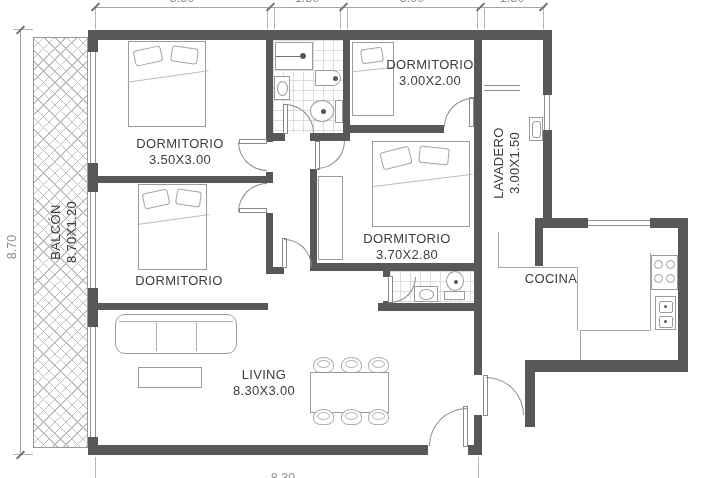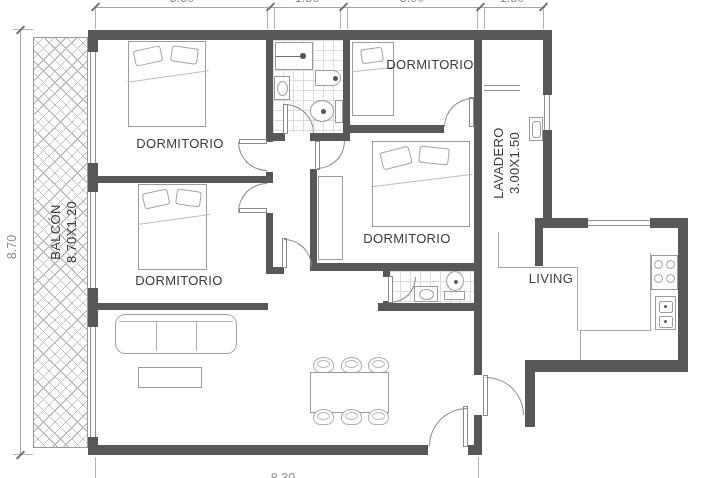--- a/index.html
+++ b/index.html
@@ -216,32 +216,39 @@
   <div class="arc a-tr" style="left:284px;top:239px;width:28px;height:28px"></div>
   <div class="leaf" style="left:388px;top:276px;width:5px;height:27px"></div>
   <div class="arc a-br" style="left:390px;top:277px;width:26px;height:26px"></div>
   <div class="leaf" style="left:483px;top:375px;width:5px;height:41px"></div>
   <div class="arc a-tr" style="left:486px;top:377px;width:38px;height:38px"></div>
   <div class="leaf" style="left:463px;top:406px;width:5px;height:41px"></div>
   <div class="arc a-tl" style="left:429px;top:408px;width:38px;height:38px"></div>
 
   <div class="lbl" style="left:105px;top:136px;width:150px">
     <div>DORMITORIO</div>
+    <div>3.50X3.00</div>
   </div>
   <div class="lbl" style="left:104px;top:273px;width:150px">
     <div>DORMITORIO</div>
   </div>
   <div class="lbl" style="left:355px;top:57px;width:150px">
     <div>DORMITORIO</div>
+    <div>3.00X2.00</div>
   </div>
   <div class="lbl" style="left:332px;top:231px;width:150px">
     <div>DORMITORIO</div>
+    <div>3.70X2.80</div>
+  </div>
+  <div class="lbl" style="left:189px;top:367px;width:150px">
+    <div>LIVING</div>
+    <div>8.30X3.00</div>
   </div>
   <div class="lbl" style="left:476px;top:271px;width:150px">
-    <div>LIVING</div>
+    <div>COCINA</div>
   </div>
   <div class="lbl rot" style="left:453px;top:146px;width:110px;height:34px">
     <div>LAVADERO</div>
     <div>3.00X1.50</div>
   </div>
   <div class="lbl rot" style="left:10px;top:215px;width:110px;height:34px">
     <div>BALCÓN</div>
     <div>8.70X1.20</div>
   </div>
 

